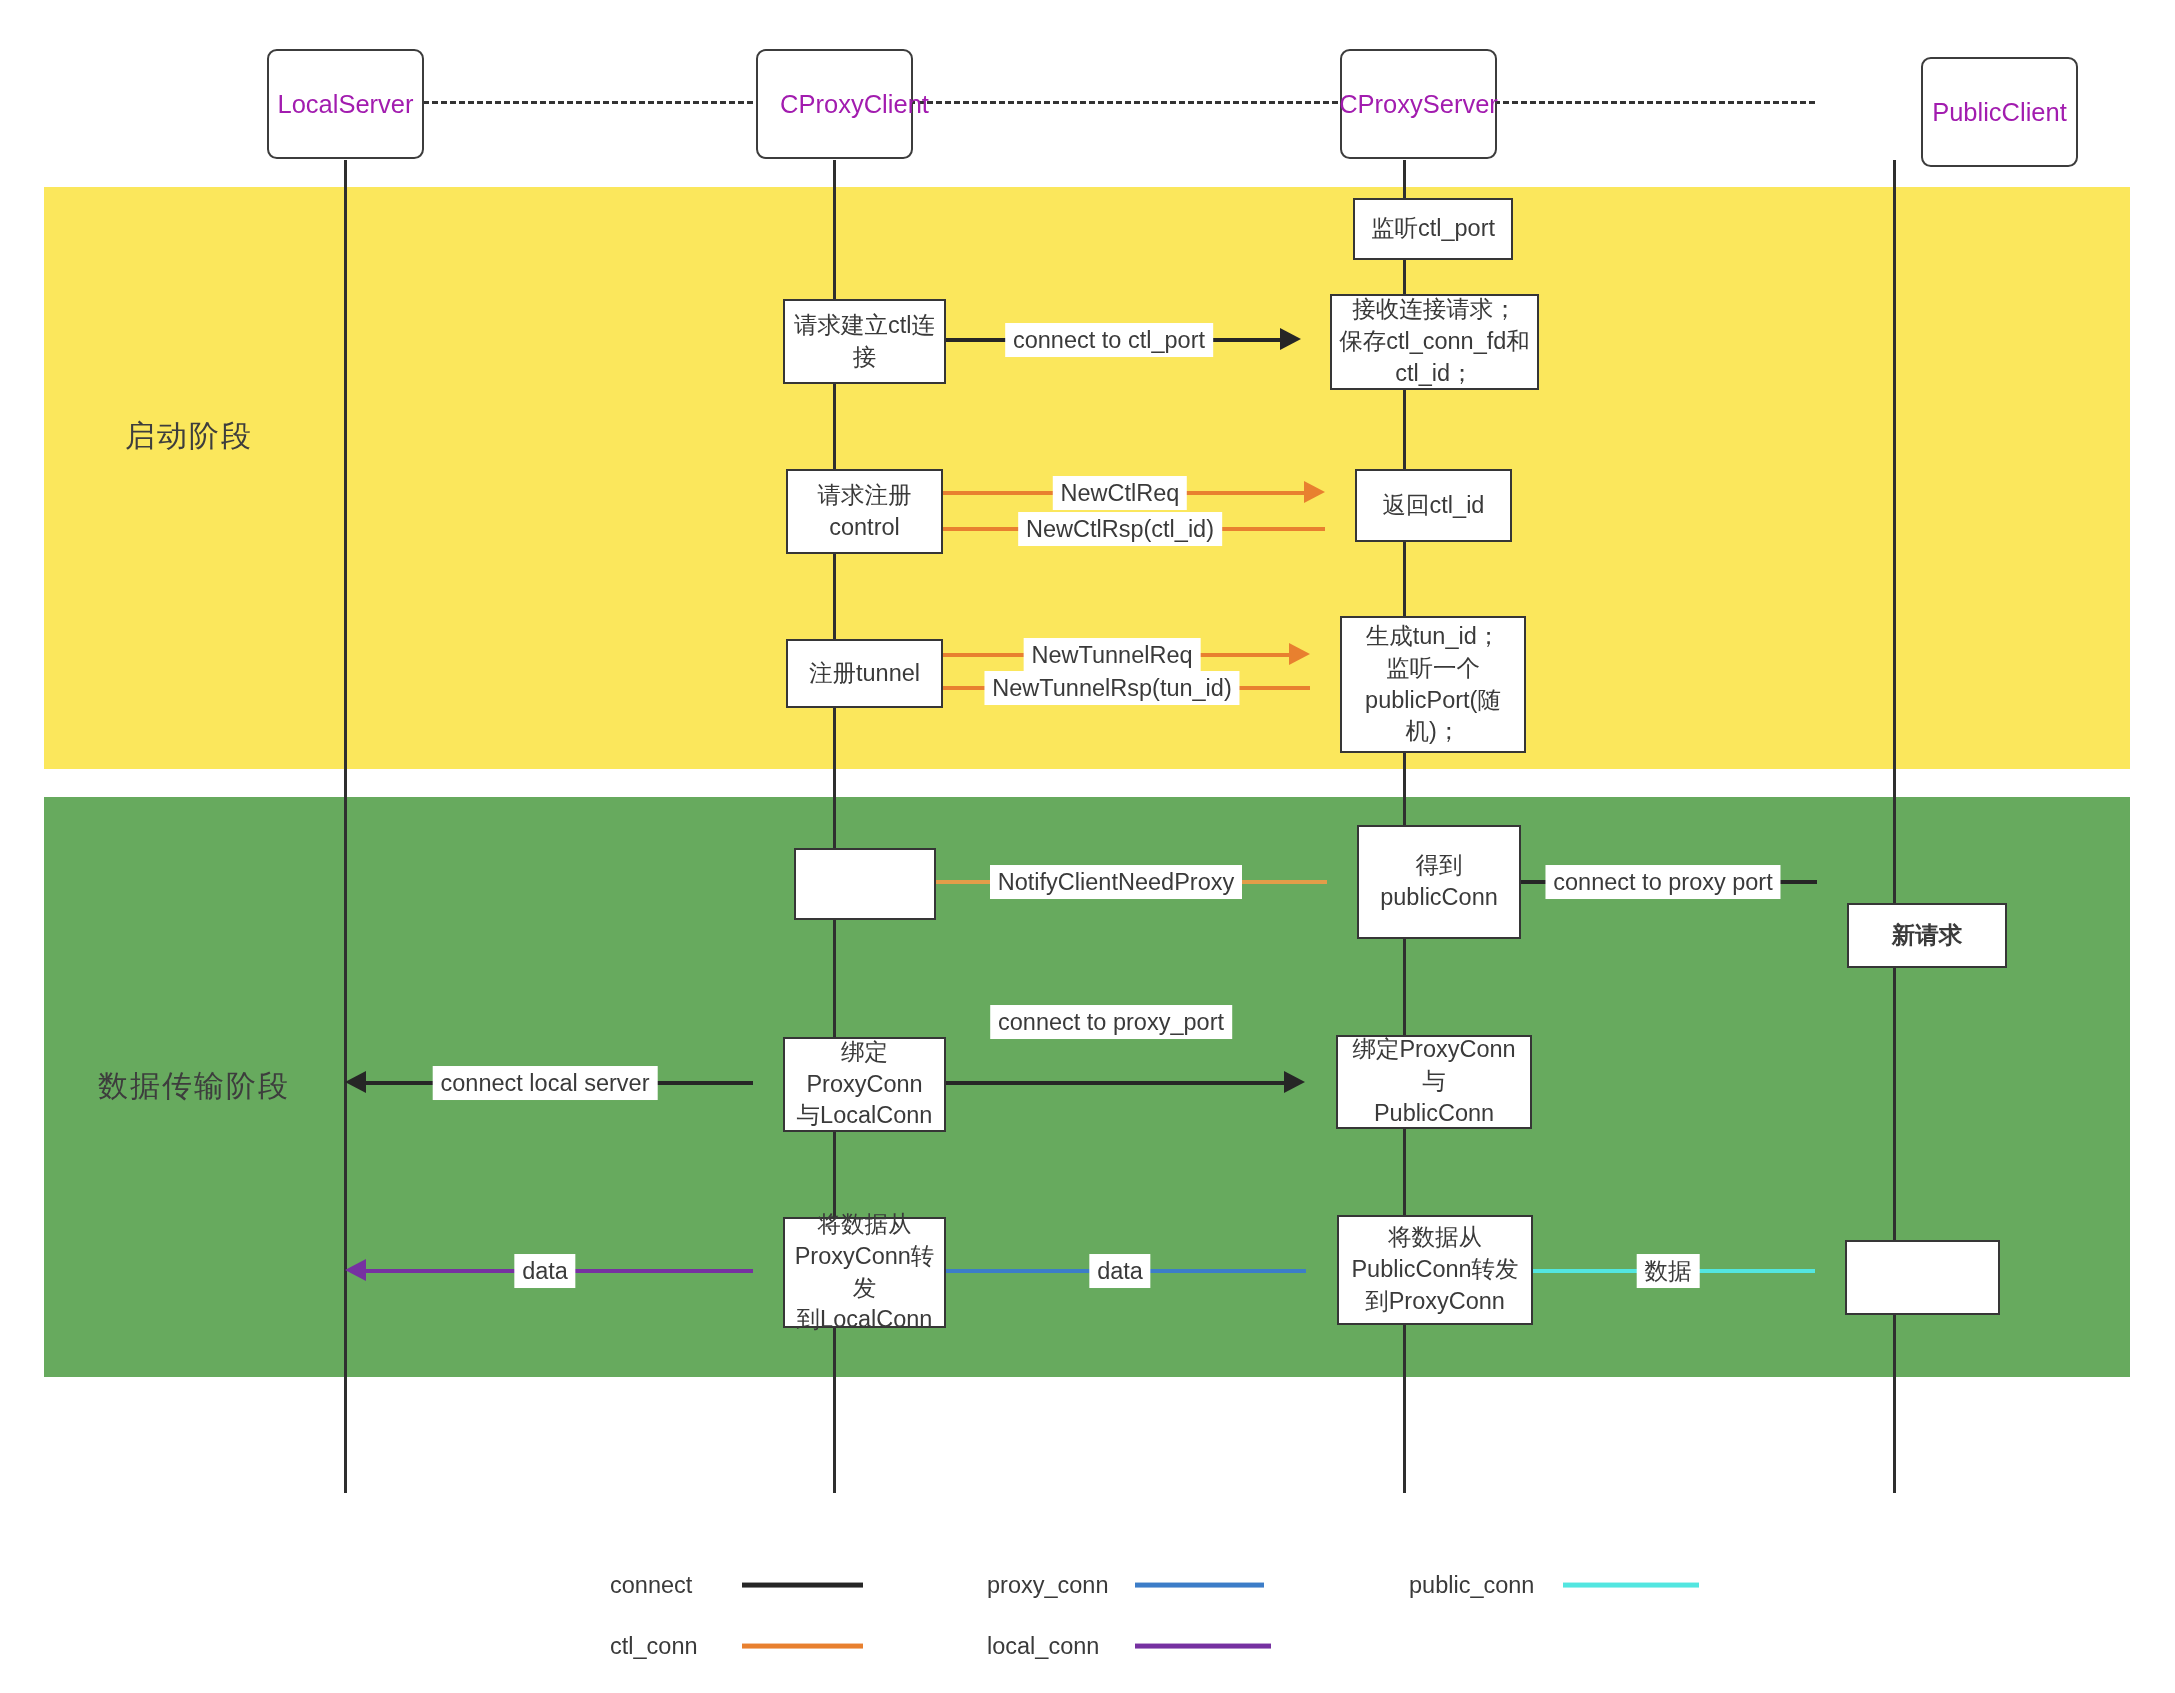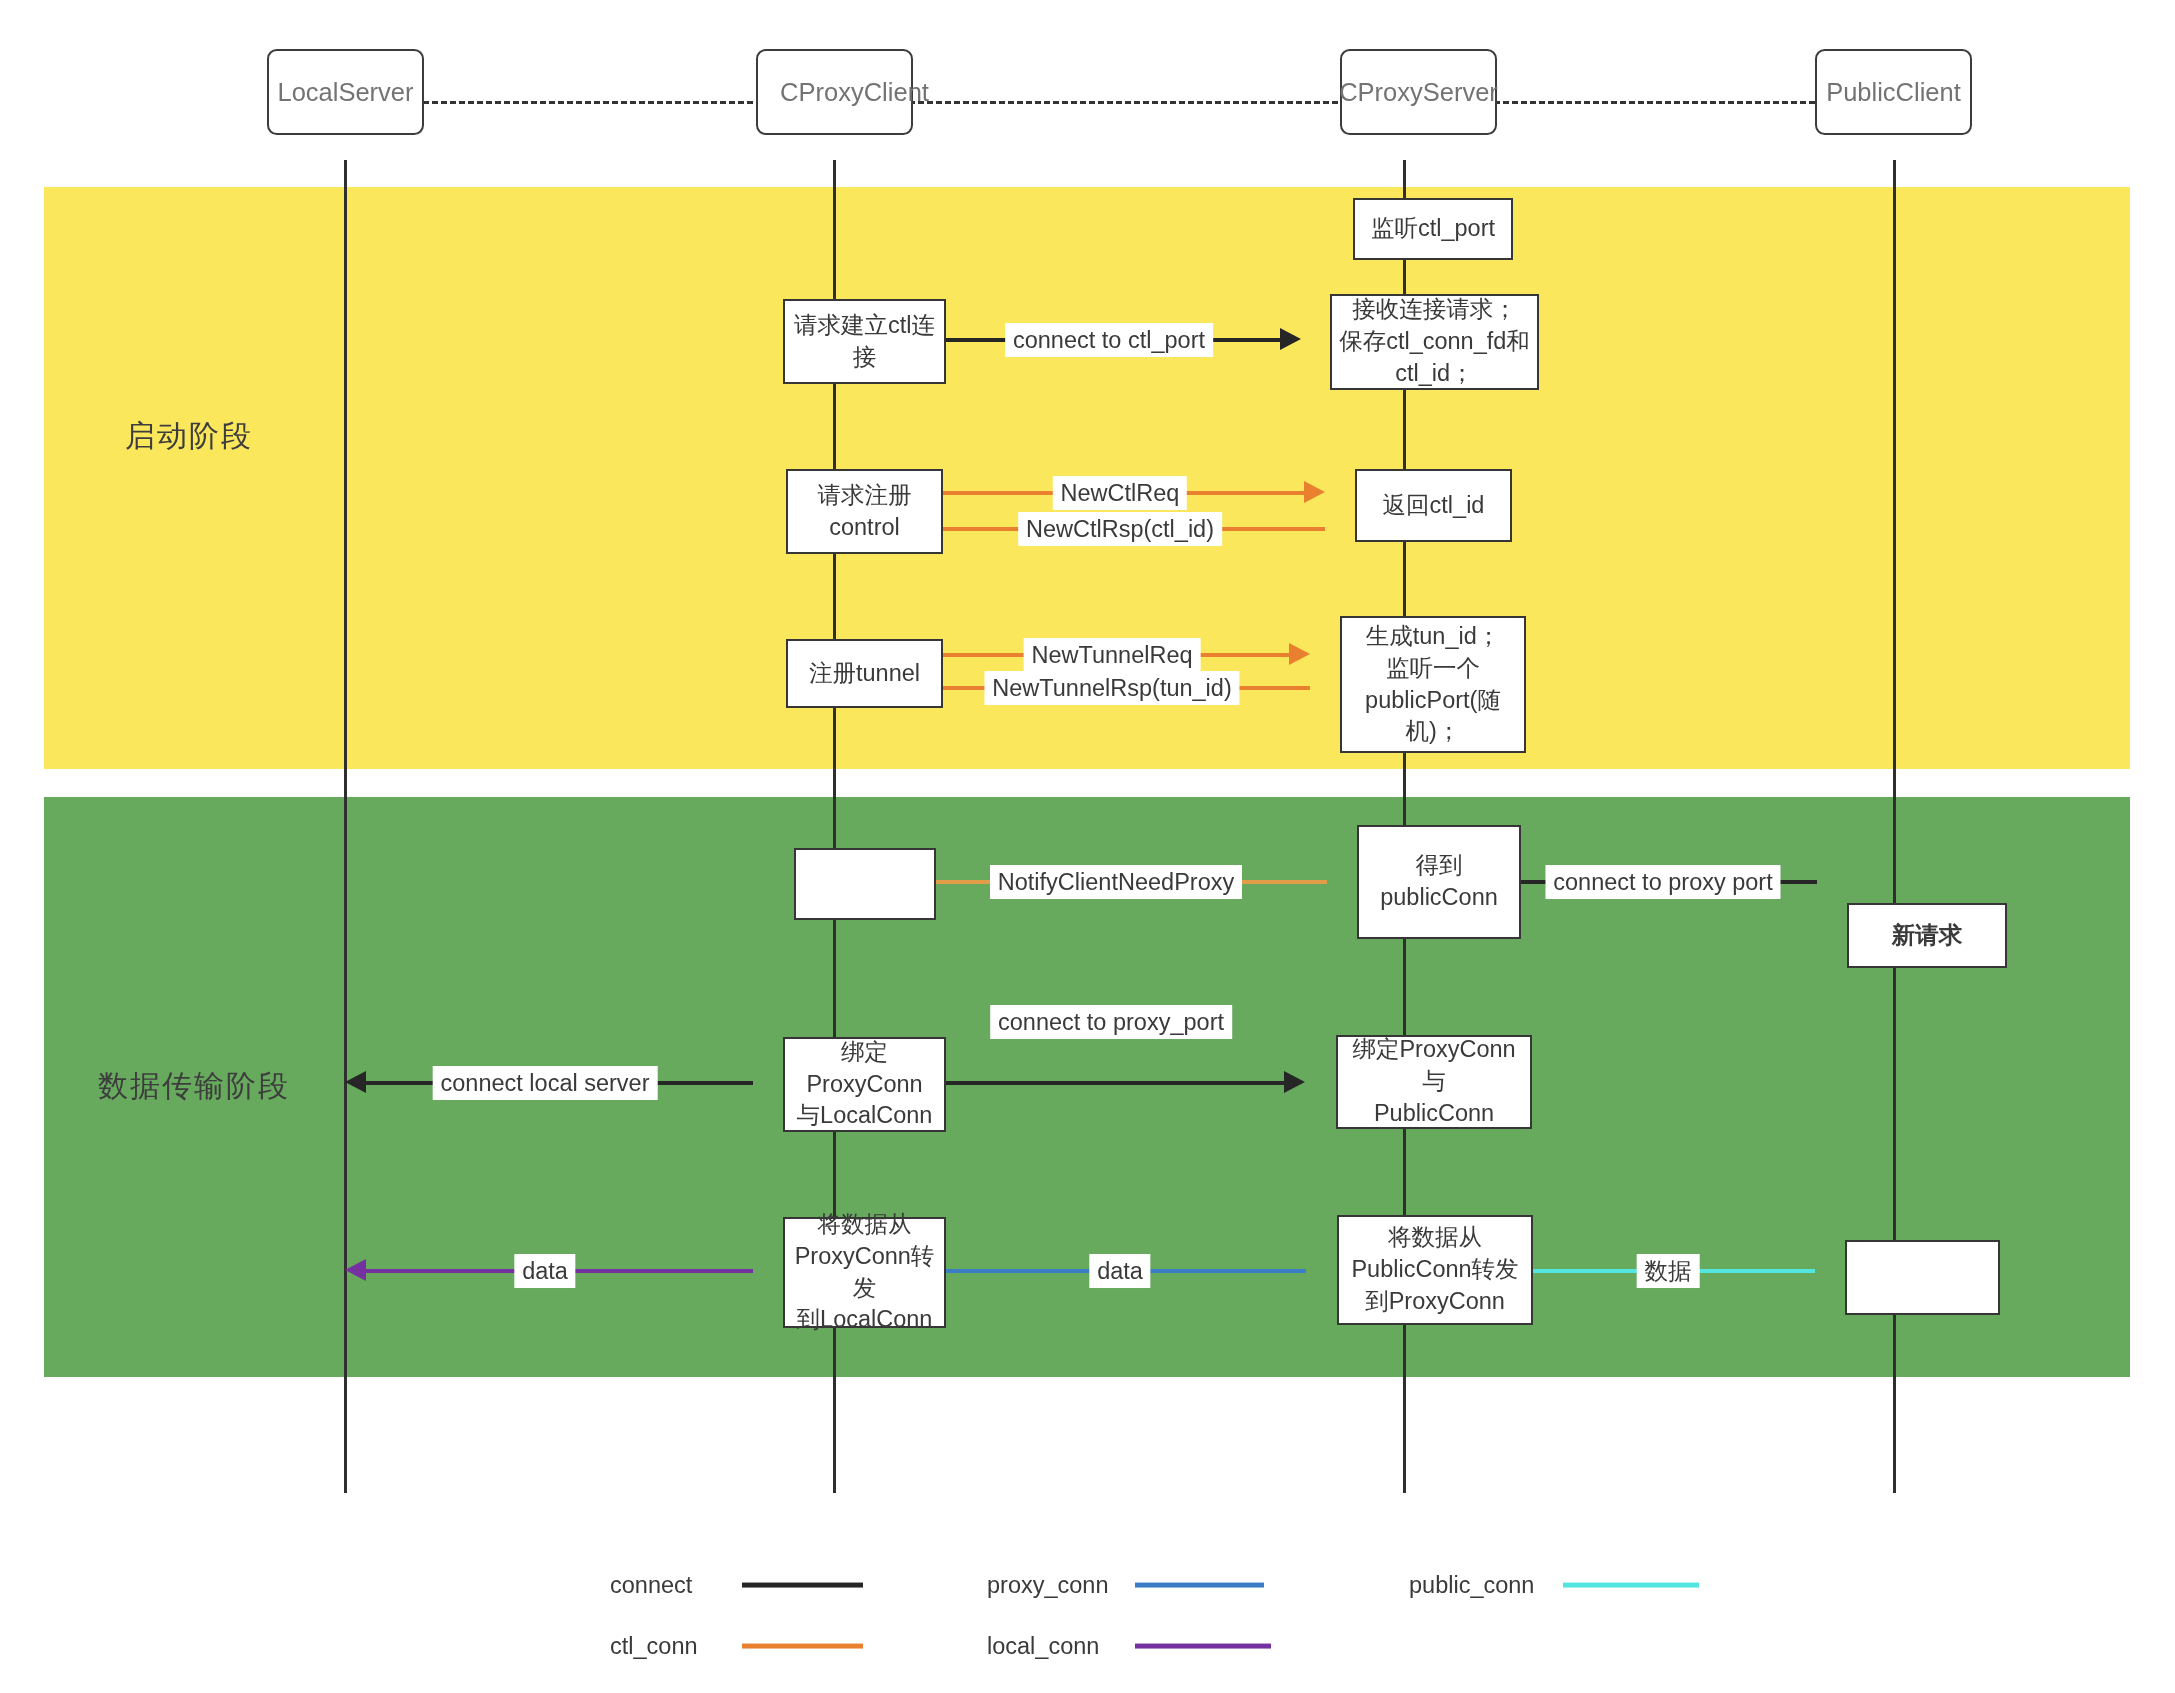--- a/index.html
+++ b/index.html
@@ -10,23 +10,23 @@
   
   .band{position:absolute;left:44px;width:2086px;}
   .band.startup{top:187px;height:582px;background:#FBE75C;}
   .band.transfer{top:797px;height:580px;background:#67AA5E;}
   .phase-label{position:absolute;font-size:30px;color:#3d3d3d;letter-spacing:2px;}
   
   .lifeline{position:absolute;top:160px;height:1333px;width:2.9px;background:#2f2f2f;}
   .head-dash{position:absolute;top:101px;height:0;border-top:3.9px dashed #333;}
   
   .actor{
-    position:absolute;top:49px;width:157px;height:86px;background:#fff;
+    position:absolute;top:49px;width:157px;height:110px;background:#fff;
     border:2.9px solid #3c3c3c;border-radius:9.8px;display:flex;align-items:center;justify-content:center;
-    font-size:25.5px;color:#737373;z-index:5;box-sizing:border-box;
+    font-size:25.5px;color:#a21caf;z-index:5;box-sizing:border-box;
   }
   
   .box{
     position:absolute;background:#fff;border:2.9px solid #363636;box-sizing:border-box;
     display:flex;align-items:center;justify-content:center;text-align:center;
     font-size:23.5px;line-height:1.35;color:#3a3a3a;white-space:pre-line;z-index:4;padding:3.9px;margin-left:30px;
   }
   
   .aline{position:absolute;height:3.9px;z-index:3;}
   .ahead{position:absolute;width:0;height:0;border-top:11.8px solid transparent;border-bottom:11.8px solid transparent;z-index:3;}
@@ -62,21 +62,21 @@
 
 <div class="head-dash" style="left:423px;width:1392px;"></div>
 <div class="lifeline" style="left:344px;"></div>
 <div class="lifeline" style="left:833px;"></div>
 <div class="lifeline" style="left:1403px;"></div>
 <div class="lifeline" style="left:1893px;"></div>
 
 <div class="actor" style="left:267px;">LocalServer</div>
 <div class="actor" style="left:756px;padding-left:40px;">CProxyClient</div>
 <div class="actor" style="left:1340px;">CProxyServer</div>
-<div class="actor" style="left:1815px;">PublicClient</div>
+<div class="actor" style="left:1921px;margin-top:8px;">PublicClient</div>
 
 <div class="box" style="left:1323px;top:198px;width:160px;height:62px;">监听ctl_port</div>
 <div class="box" style="left:753px;top:299px;width:163px;height:85px;">请求建立ctl连
 接</div>
 <div class="box" style="left:1300px;top:294px;width:209px;height:96px;">接收连接请求；
 保存ctl_conn_fd和
 ctl_id；</div>
 <div class="box" style="left:756px;top:469px;width:157px;height:85px;">请求注册
 control</div>
 <div class="box" style="left:1325px;top:469px;width:157px;height:73px;">返回ctl_id</div>

